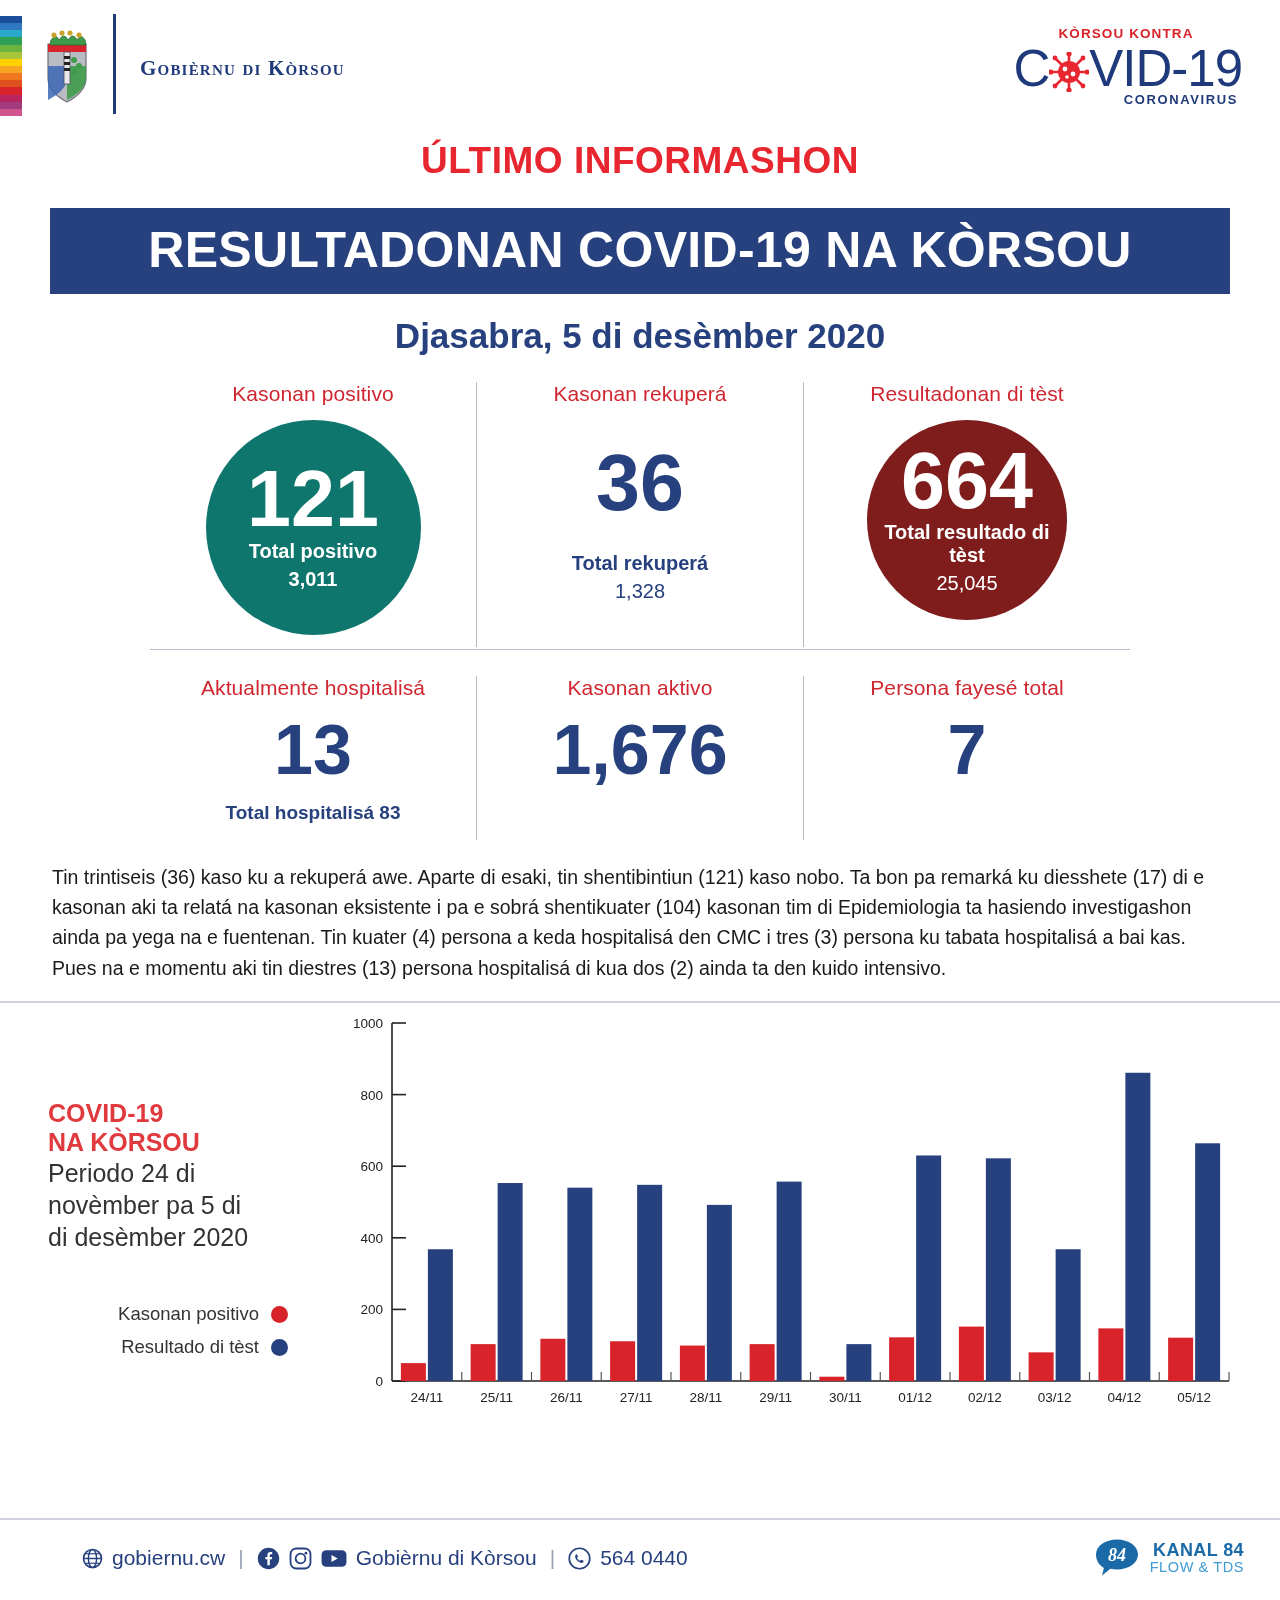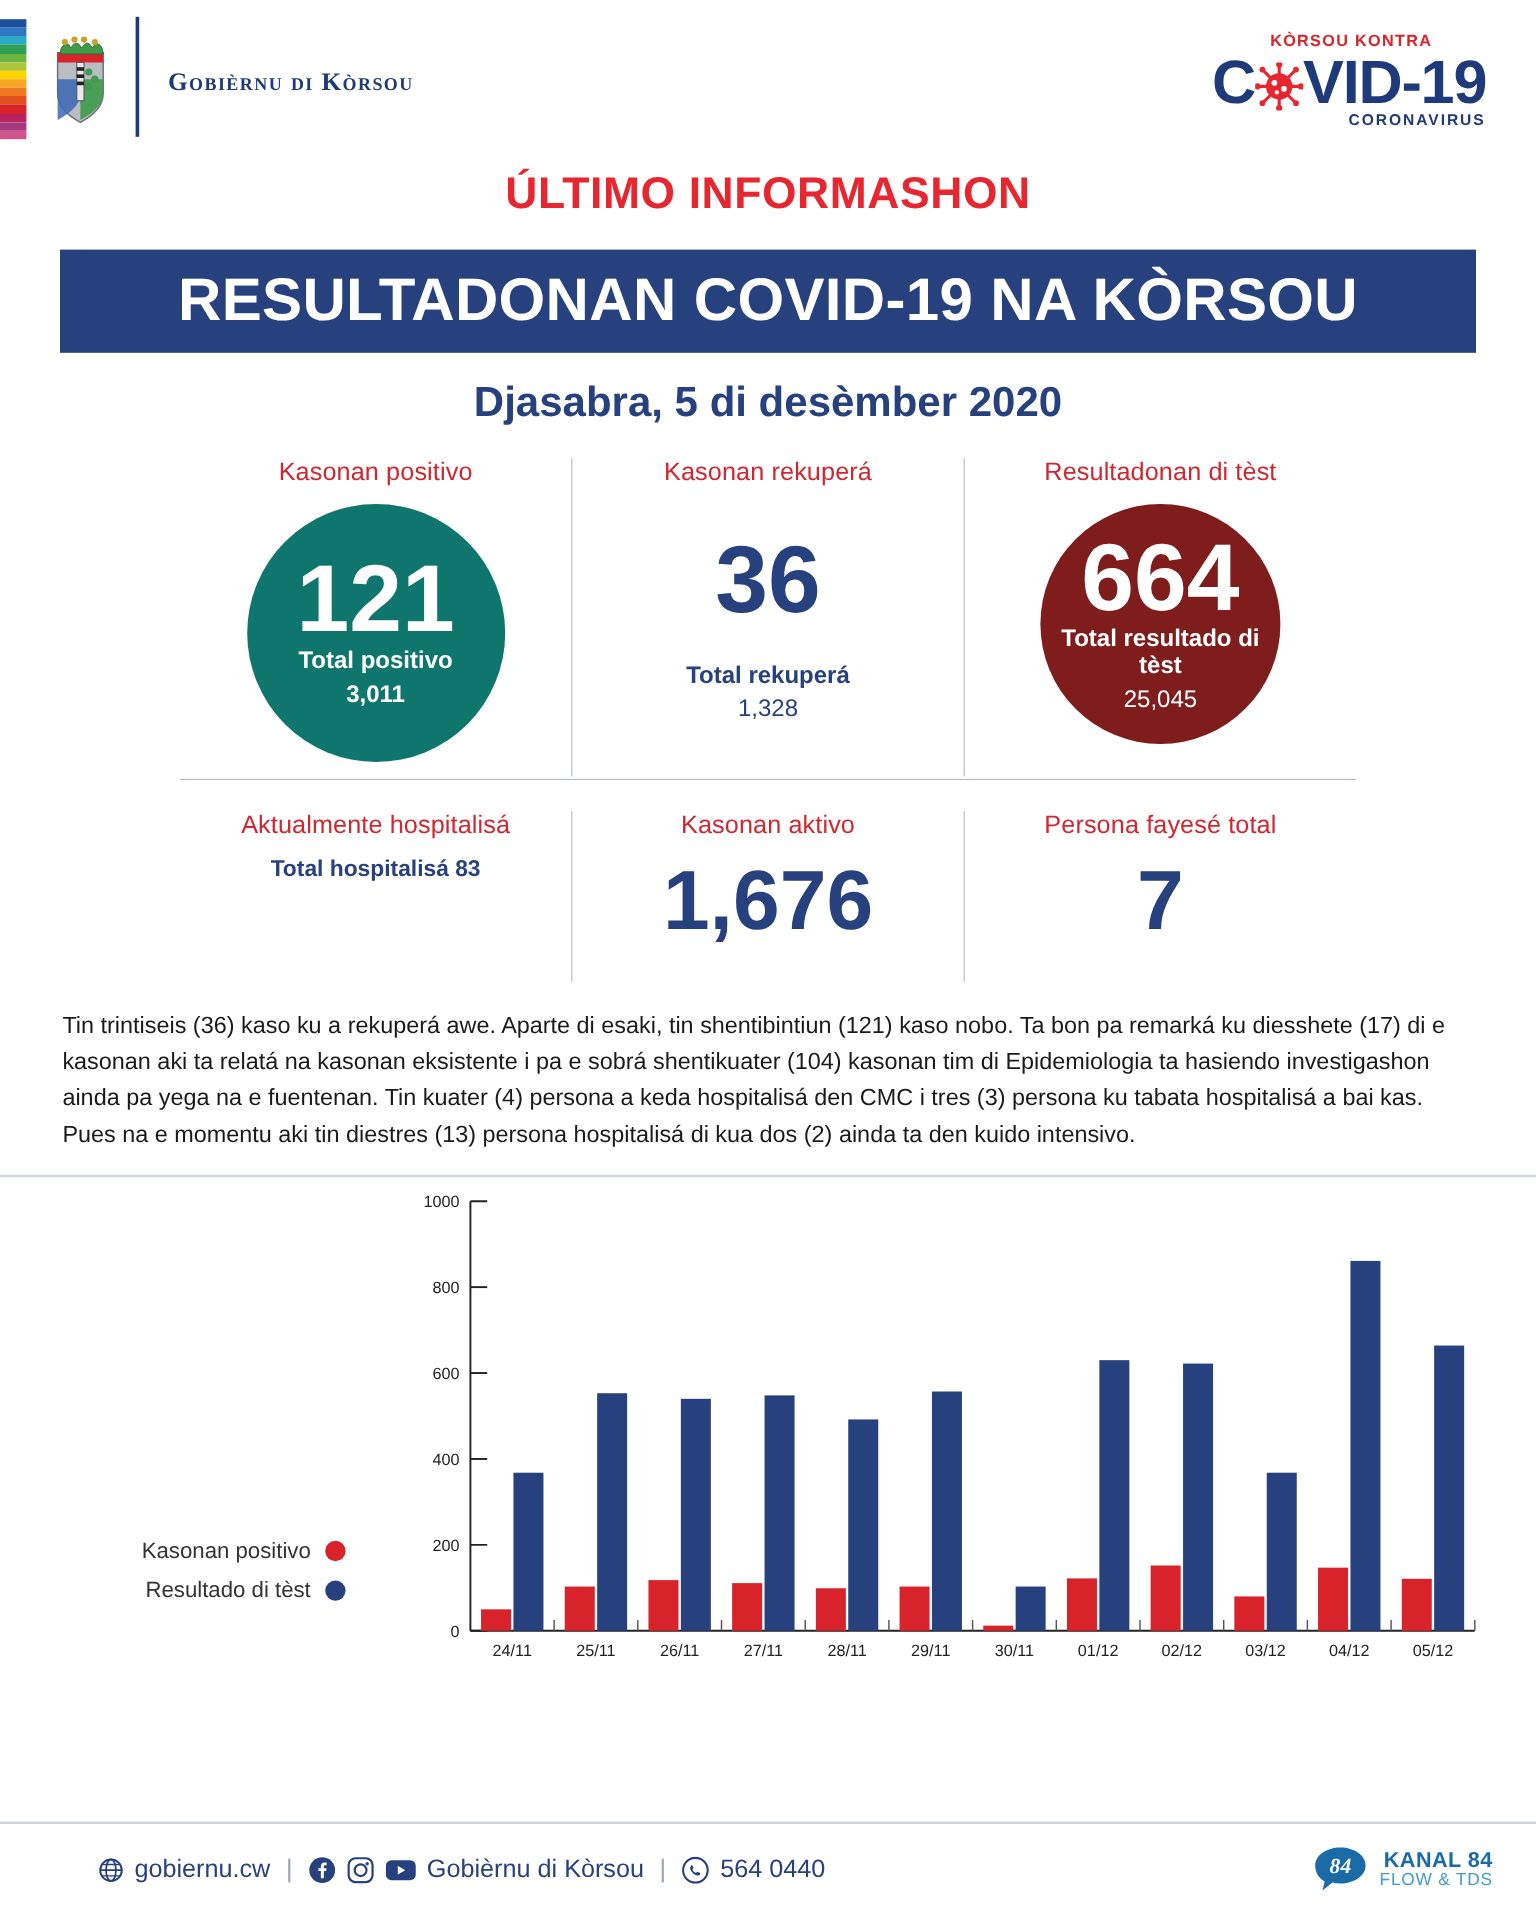--- a/index.html
+++ b/index.html
@@ -16,22 +16,22 @@
   .colorbar { position:absolute; left:0; top:16px; width:22px; height:100px; display:flex; flex-direction:column; }
   .colorbar i { flex:1 1 auto; display:block; }
 
   .crest { position:absolute; left:38px; top:22px; width:58px; height:82px; }
   .divider-v { position:absolute; left:113px; top:14px; width:3px; height:100px; background:#1f3a7a; }
   .gov-name { position:absolute; left:140px; top:56px; font-size:21px; letter-spacing:1.2px;
       color:#1f3a7a; font-weight:700; font-variant: small-caps; font-family:"Liberation Serif", serif; }
 
   .covid-logo { position:absolute; right:38px; top:26px; width:232px; text-align:center; }
   .covid-kontra { font-size:13.5px; font-weight:700; color:#d8232a; letter-spacing:1.1px; text-align:center; }
-  .covid-word { position:relative; font-size:51px; font-weight:700; color:#1f3a7a; letter-spacing:-1px;
-      line-height:56px; text-align:left; }
+  .covid-word { position:relative; font-size:51px; font-weight:400; color:#1f3a7a; letter-spacing:-1px;
+      line-height:56px; text-align:right; }
   .virus { display:inline-block; position:relative; width:40px; height:40px; vertical-align:-6px; }
   .coronavirus-sub { font-size:13px; font-weight:700; color:#1f3a7a; letter-spacing:1.6px; text-align:right; padding-right:4px; margin-top:-5px; }
 
   
   .ultimo { text-align:center; font-size:37px; font-weight:800; color:#e8262f; letter-spacing:0.5px; margin-top:18px; }
   .titlebar { margin:26px 50px 0 50px; background:#27407e; color:#fff; text-align:center;
      font-size:50px; font-weight:800; letter-spacing:0.3px; padding:13px 0 15px 0; }
   .datesub { text-align:center; font-size:35px; font-weight:700; color:#27407e; margin-top:22px; }
 
   
@@ -202,38 +202,46 @@
           <div class="bignum white">664</div>
           <div class="sublabel white">Total resultado di tèst</div>
           <div class="sublabel white" style="font-weight:400">25,045</div>
         </div>
       </div>
     </div>
 
     <div class="srow2">
       <div class="scell2">
         <div class="scap">Aktualmente hospitalisá</div>
+        <div class="bignum2">13</div>
         <div class="sub2">Total hospitalisá 83</div>
       </div>
       <div class="scell2">
         <div class="scap">Kasonan aktivo</div>
         <div class="bignum2">1,676</div>
         <div class="sub2"></div>
       </div>
       <div class="scell2">
         <div class="scap">Persona fayesé total</div>
         <div class="bignum2">7</div>
         <div class="sub2"></div>
       </div>
     </div>
   </div>
 
   <div class="para">Tin trintiseis (36) kaso ku a rekuperá awe. Aparte di esaki, tin shentibintiun (121) kaso nobo. Ta bon pa remarká ku diesshete (17) di e kasonan aki ta relatá na kasonan eksistente i pa e sobrá shentikuater (104) kasonan tim di Epidemiologia ta hasiendo investigashon ainda pa yega na e fuentenan. Tin kuater (4) persona a keda hospitalisá den CMC i tres (3) persona ku tabata hospitalisá a bai kas. Pues na e momentu aki tin diestres (13) persona hospitalisá di kua dos (2) ainda ta den kuido intensivo.</div>
 
   <div class="chart-sec">
+    <div class="chart-left">
+      <div class="cl-title">COVID-19</div>
+      <div class="cl-title">NA KÒRSOU</div>
+      <div class="cl-sub">Periodo 24 di</div>
+      <div class="cl-sub">novèmber pa 5 di</div>
+      <div class="cl-sub">di desèmber 2020</div>
+    </div>
 
     <div class="legend">
       <div class="legrow">
         <span class="legtxt">Kasonan positivo</span>
         <span class="dot red"></span>
       </div>
       <div class="legrow">
         <span class="legtxt">Resultado di tèst</span>
         <span class="dot blue"></span>
       </div>

